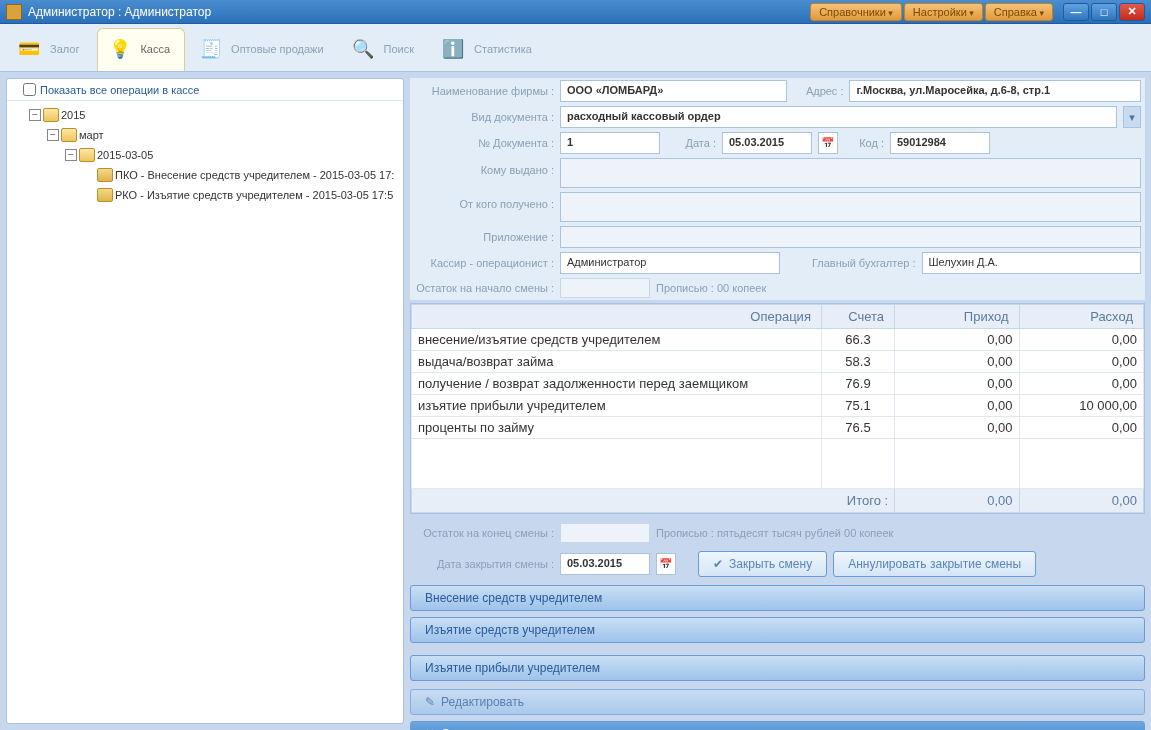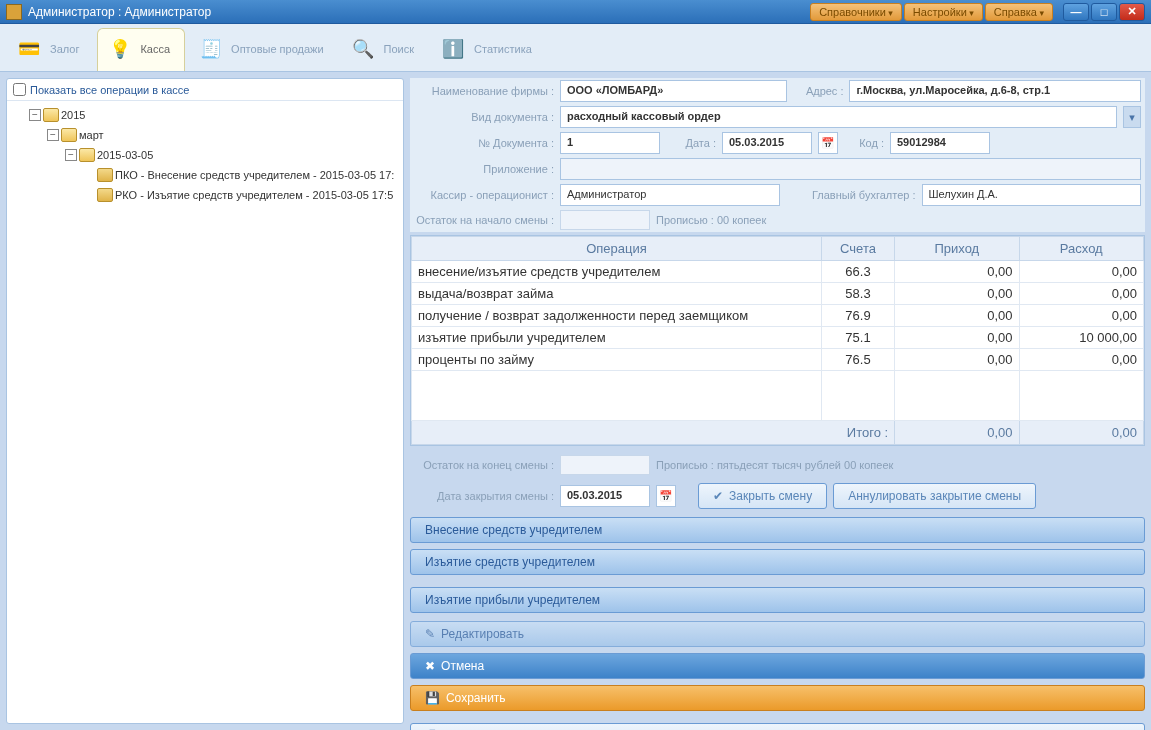--- a/index.html
+++ b/index.html
@@ -19,21 +19,21 @@
 
 
 .toolbar { height: 48px; background: #e3edf7; display:flex; align-items:flex-end; padding: 0 8px; border-bottom: 1px solid #a9c4e2; gap: 4px; }
 .tab { display:flex; align-items:center; padding: 6px 14px 8px 8px; gap:6px; color:#8aa2bc; border-radius: 6px 6px 0 0; cursor:pointer; }
 .tab.active { background: #fffef0; color:#666; border:1px solid #d6d09b; border-bottom:none; }
 .tab .tabicon { width: 28px; height: 28px; border-radius:4px; display:flex;align-items:center;justify-content:center;font-size:18px; }
 
 
 .main { display:flex; height: calc(100% - 72px); padding: 6px; gap:6px; }
 .leftpanel { width: 398px; background: #fff; border: 1px solid #a9c4e2; border-radius:3px; display:flex; flex-direction:column; }
-.leftpanel-header { padding: 4px 6px; border-bottom:1px solid #dce6f2; display:flex; align-items:center; gap:4px; color:#2a5a99; }
+.leftpanel-header { padding: 4px 16px; border-bottom:1px solid #dce6f2; display:flex; align-items:center; gap:4px; color:#2a5a99; }
 .leftpanel-header input[type=checkbox] { margin:0; }
 .tree { padding: 4px 2px; overflow:auto; font-size:11px; color:#333; line-height: 20px; }
 .tree-row { display:flex; align-items:center; gap:2px; white-space:nowrap; }
 .tree .exp { width:12px; height:12px; border:1px solid #888; display:inline-flex;align-items:center;justify-content:center;font-size:10px;color:#555;background:#fff;cursor:pointer; }
 .tree .folder { width:16px;height:14px;background:linear-gradient(#f3d98a,#e0b44a);border:1px solid #b8902c;border-radius:2px;display:inline-block; }
 .tree .folder.open { background:linear-gradient(#fbe8a6,#efc55a); }
 .tree .spacer {display:inline-block;}
 .ind1{width:18px;} .ind2{width:36px;} .ind3{width:54px;} .ind4{width:72px;}
 
 
@@ -46,21 +46,21 @@
 .field.soft { font-weight:normal; }
 .dropdown-arrow { width:18px;height:22px;background:#c9dbef;border:1px solid #a9c4e2;display:flex;align-items:center;justify-content:center;color:#4a74a8;cursor:pointer; }
 .cal-btn { width:20px;height:22px;background:#fff;border:1px solid #a9c4e2;display:flex;align-items:center;justify-content:center;cursor:pointer; }
 .cal-btn::before { content:"📅"; font-size:11px; }
 .ta { background:#fff;border:1px solid #a9c4e2; padding:4px 6px; min-height:30px; font-weight:bold; color:#333; }
 .ta.empty { background:#eef3fa; }
 
 
 .optable { border:1px solid #a9c4e2; background:#fff; }
 .optable table { width:100%; border-collapse:collapse; font-size:13px; }
-.optable th { background:#e7eef8; color:#5a7aa0; font-weight:normal; padding:4px 2px; border:1px solid #c7d7ea; text-align:center; }
+.optable th { background:#e7eef8; color:#5a7aa0; font-weight:normal; padding:4px 10px; border:1px solid #c7d7ea; text-align:right; }
 .optable td { padding:3px 6px; border:1px solid #e0e8f2; color:#333; height: 22px; }
 .optable td.num { text-align:right; }
 .optable td.acc { text-align:center; }
 .optable .spacer-row td { height: 50px; border:1px solid #e0e8f2; }
 .optable tfoot td { background:#e7eef8; font-weight:normal; color:#5a7aa0; text-align:right; border:1px solid #c7d7ea; padding: 4px 6px; }
 
 
 .bottom { display:flex; flex-direction:column; gap:4px; padding-top:4px; }
 .btnbar { display:flex; gap:6px; padding:2px 0;flex-direction:column; }
 .btn { flex:0 0 auto; padding:5px 14px; border-radius:3px; border:1px solid #6a9bd4; background:linear-gradient(#c9dff5,#9ec3ea); color:#2a5a99; cursor:pointer; display:flex;align-items:center;gap:6px; font-size:12px; }
@@ -169,20 +169,28 @@
         <div class="dropdown-arrow">▾</div>
       </div>
       <div class="row">
         <span class="lbl">№ Документа :</span>
         <div class="field" style="width:100px">1</div>
         <span class="lbl" style="width:50px">Дата :</span>
         <div class="field" style="width:90px">05.03.2015</div>
         <div class="cal-btn"></div>
         <span class="lbl" style="width:40px">Код :</span>
         <div class="field" style="width:100px">59012984</div>
+      </div>
+      <div class="row" style="align-items:flex-start">
+        <span class="lbl" style="padding-top:6px">Кому выдано :</span>
+        <div class="ta empty" style="flex:1"></div>
+      </div>
+      <div class="row" style="align-items:flex-start">
+        <span class="lbl" style="padding-top:6px">От кого получено :</span>
+        <div class="ta empty" style="flex:1"></div>
       </div>
       <div class="row">
         <span class="lbl">Приложение :</span>
         <div class="field ro" style="flex:1"></div>
       </div>
       <div class="row">
         <span class="lbl">Кассир - операционист :</span>
         <div class="field soft" style="flex:1">Администратор</div>
         <span class="lbl" style="width:130px">Главный бухгалтер :</span>
         <div class="field soft" style="flex:1">Шелухин Д.А.</div>

